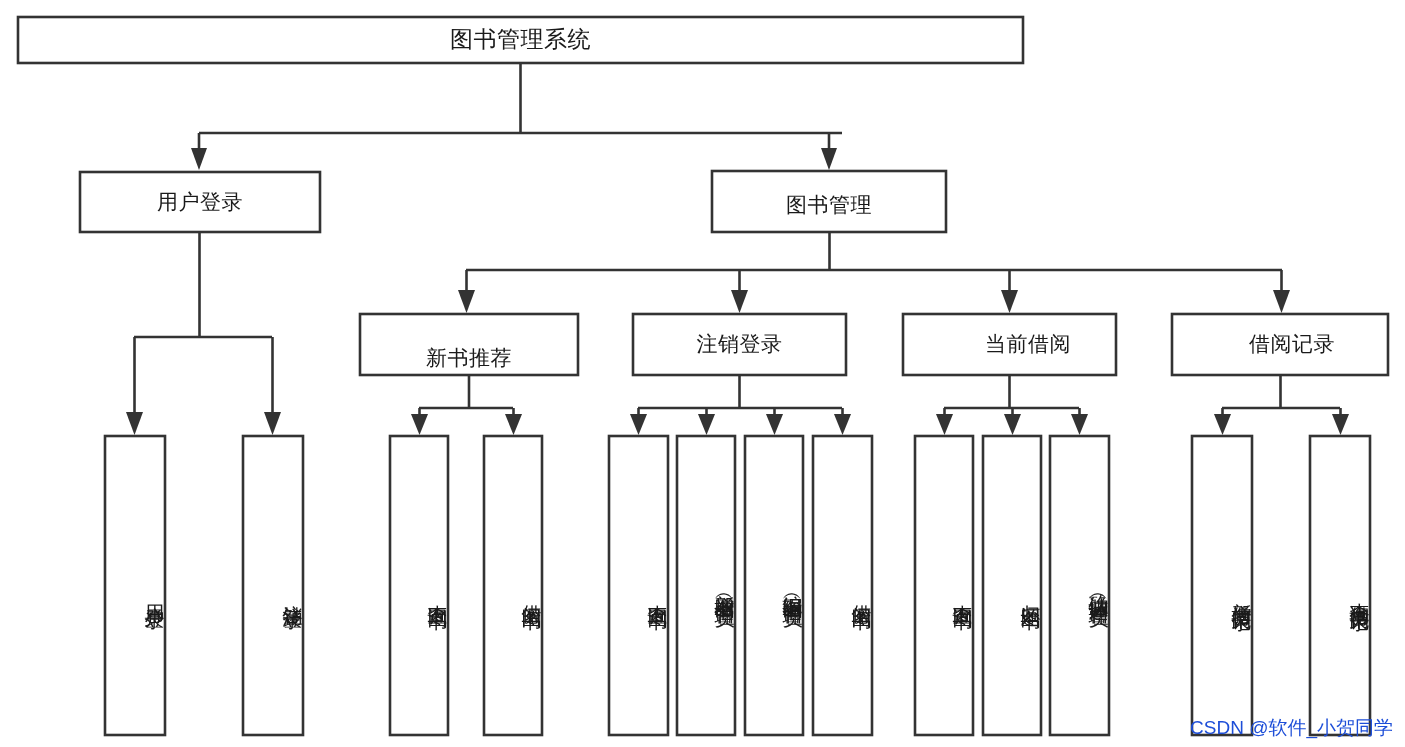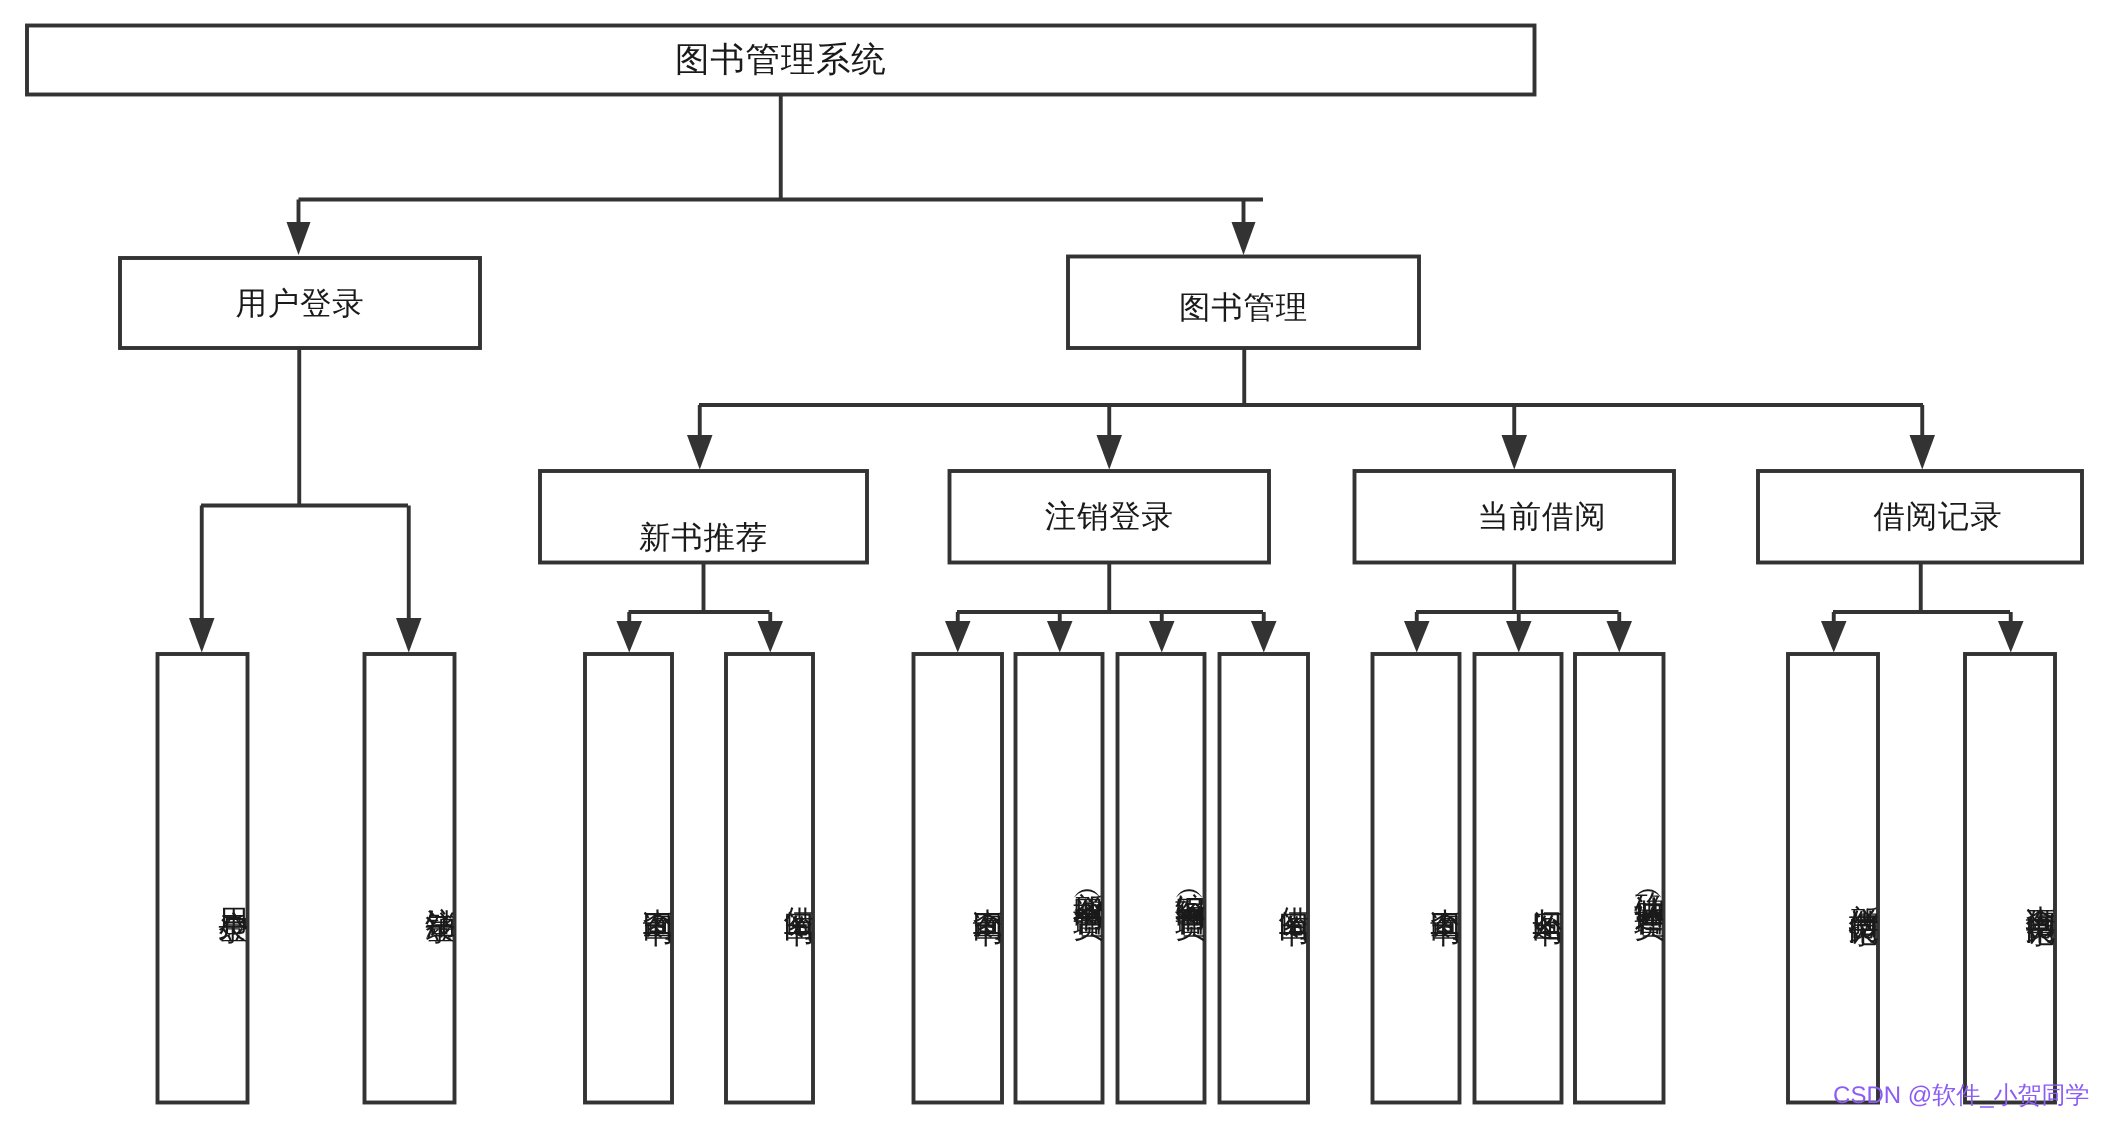--- a/index.html
+++ b/index.html
@@ -60,22 +60,22 @@
     align-items: flex-start;
     justify-content: center;
     padding-top: 14px;
     letter-spacing: 2px;
     font-size: 20px;
   }
   .watermark {
     position: absolute;
     right: 12px;
     bottom: 6px;
-    color: #8b5cf6;
-    font-size: 16px;
+    color: #1d4ed8;
+    font-size: 19px;
     font-family: "Liberation Sans", "DejaVu Sans", sans-serif;
     white-space: nowrap;
     pointer-events: none;
   }
 </style>
 </head>
 <body>
 
 <div id="diagram-root">
 

